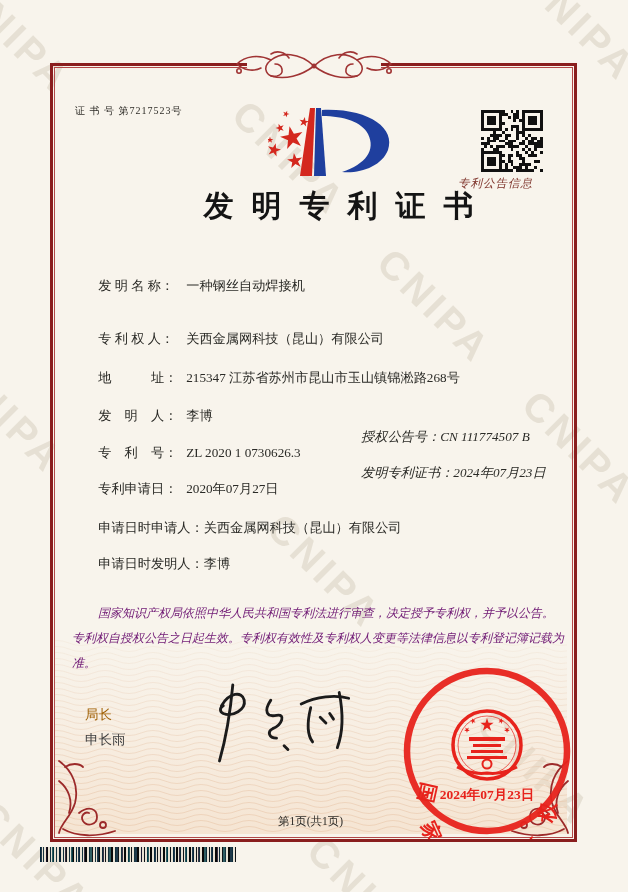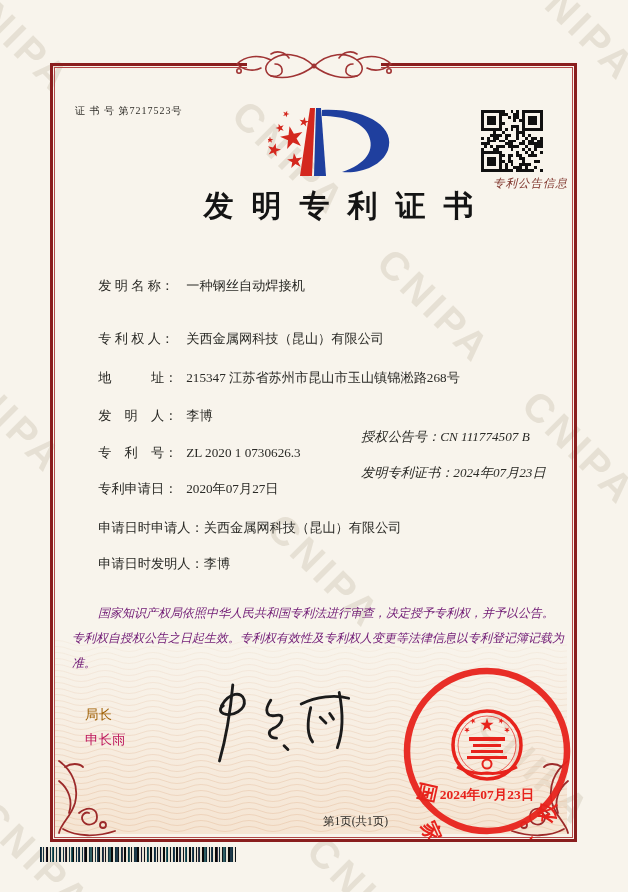--- a/index.html
+++ b/index.html
@@ -13,44 +13,44 @@
   .frame{position:absolute;left:50px;top:63px;width:521px;height:773px;border:3px solid #8a1e1e;}
   .frame-inner{position:absolute;left:1px;top:1px;right:1px;bottom:1px;border:1px solid #b24848;}
   
   .orn-top{position:absolute;left:229px;top:46px;}
   .orn-bl{position:absolute;left:53px;top:753px;}
   .orn-br{position:absolute;left:504px;top:753px;transform:scaleX(-1);}
   
   .cert-no{position:absolute;left:75px;top:104px;font-size:10px;color:#2f2d28;letter-spacing:1px;}
   .logo{position:absolute;left:268px;top:106px;}
   .qr{position:absolute;left:481px;top:110px;width:62px;height:62px;}
-  .qr-caption{position:absolute;left:458px;top:176px;width:110px;text-align:right;
+  .qr-caption{position:absolute;left:458px;top:176px;width:110px;text-align:left;
       font-size:11.5px;font-style:italic;color:#7d3128;letter-spacing:1px;}
   .title{position:absolute;left:50px;width:521px;top:186px;text-align:center;
       font-size:30px;font-weight:bold;letter-spacing:18px;text-indent:18px;color:#141414;margin-left:28px;}
   
   .row{position:absolute;left:85px;right:52px;font-size:13.2px;color:#2a2a26;white-space:pre;}
   .lbl{display:inline-block;min-width:88px;white-space:pre;}
   .val{white-space:pre;}
   .rcol{position:absolute;left:276px;top:0;font-style:italic;}
   
   .decl{position:absolute;left:72px;right:50px;top:601px;font-size:12px;font-style:italic;
       color:#701a75;line-height:25px;}
   .decl .l1{display:block;text-indent:26px;}
   .decl .l2{display:block;}
   
   .sig-title{position:absolute;left:85px;top:706px;font-family:"Liberation Sans","DejaVu Sans",sans-serif;
       font-size:13.5px;color:#a16207;}
   .sig-name{position:absolute;left:85px;top:731px;font-family:"Liberation Sans","DejaVu Sans",sans-serif;
-      font-size:13.5px;color:#be185d;}
+      font-size:13.5px;color:#404040;}
   .sig-script{position:absolute;left:172px;top:678px;}
   .seal{position:absolute;left:399px;top:663px;}
   
   .pageinfo{position:absolute;left:50px;width:521px;top:814px;text-align:center;
-      font-size:11.5px;color:#2e2c28;padding-left:45px;}
+      font-size:11.5px;color:#2e2c28;}
   
   #waves{position:absolute;left:55px;top:640px;}
   .wave-tint{position:absolute;left:55px;top:640px;width:512px;height:194px;
       background:linear-gradient(to bottom,rgba(246,228,210,0) 0%,rgba(245,219,194,0.22) 45%,rgba(242,213,185,0.5) 100%);
       pointer-events:none;}
   
   .barcode{position:absolute;left:40px;top:847px;width:196px;height:15px;
     background-image:
       repeating-linear-gradient(90deg,rgba(10,40,60,0.9) 0 2px,transparent 2px 6px,rgba(25,20,45,0.85) 6px 7px,transparent 7px 12px,rgba(0,60,70,0.8) 12px 14px,transparent 14px 19px),
       repeating-linear-gradient(90deg,#101418 0 1px,#e9e2d4 1px 3px,#15333f 3px 4px,#e9e2d4 4px 6px,#090909 6px 8px,#e9e2d4 8px 10px,#0d2c3a 10px 11px,#e9e2d4 11px 13px);}

